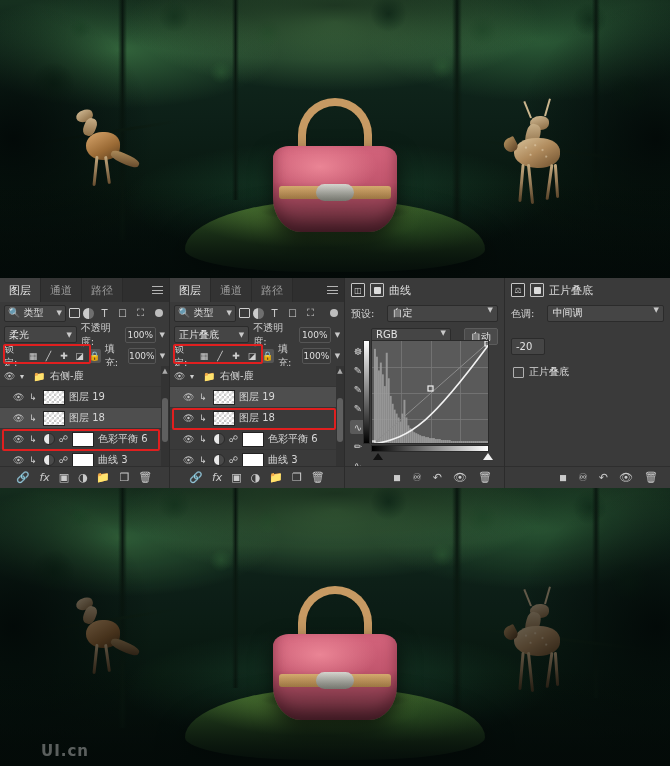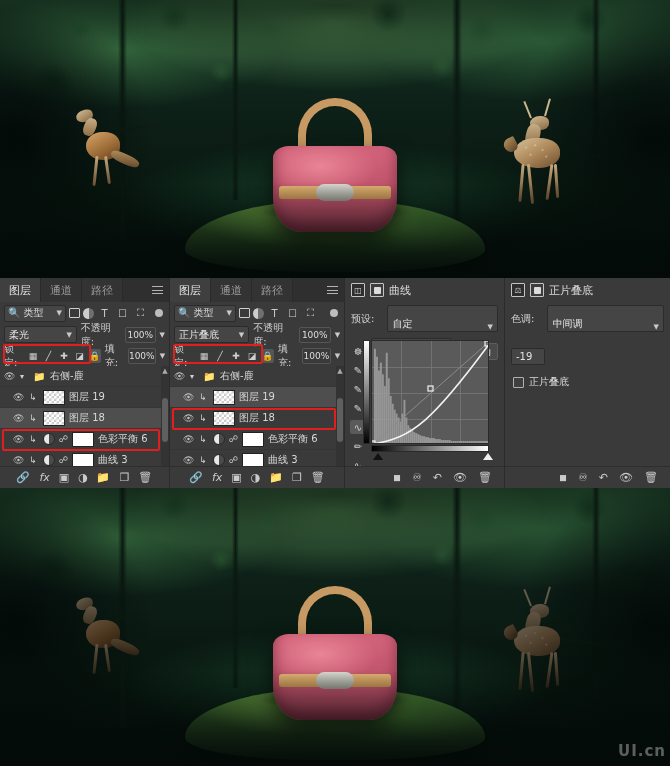--- a/index.html
+++ b/index.html
@@ -122,22 +122,22 @@
       radial-gradient(circle 1.6px at 46% 24%, #f3e6cd, rgba(0,0,0,0)),
       radial-gradient(circle 1.6px at 62% 40%, #f3e6cd, rgba(0,0,0,0)),
       radial-gradient(circle 1.6px at 36% 56%, #f3e6cd, rgba(0,0,0,0)),
       radial-gradient(circle 1.6px at 70% 62%, #f3e6cd, rgba(0,0,0,0));
   }
   .dimmed { filter: brightness(.5) saturate(.8) contrast(1.05); }
   .photo-bottom .forest-base { filter: brightness(.92); }
 
   .watermark {
     position: absolute; left: 0; right: 4px; bottom: 6px;
-    text-align: right; color: rgba(235,235,235,.38);
-    font-size: 15px; letter-spacing: 1px; font-weight: bold;
+    text-align: left; color: rgba(235,235,235,.38);
+    font-size: 15px; letter-spacing: 1px; font-weight: bold; padding-left: 41px;
   }
 
   
   .panels {
     position: absolute; left: 0; top: 278px; width: 670px; height: 210px;
     display: flex; background: #3a3a3a;
   }
   .panel { position: relative; background: #3a3a3a; border-right: 1px solid #2b2b2b; }
   .panel-layers { width: 170px; }
   .panel-layers2 { width: 175px; }
@@ -252,22 +252,22 @@
   }
   .ph-ico.filled { background: #2e2e2e; }
   .ph-ico.mask { background: #3d3d3d; }
   .ph-ico.mask i { width: 7px; height: 7px; background: #dcdcdc; border-radius: 1px; display: block; }
 
   .prop-row {
     display: flex; align-items: center; gap: 13px; padding: 3px 6px;
     font-size: 10px; color: #d2d2d2;
   }
   .wide-select {
-    flex: 1; height: 27px; background: #454545; border: 1px solid #2b2b2b;
-    border-radius: 2px; display: flex; align-items: flex-end; justify-content: space-between;
+    flex: 1; height: 17px; background: #454545; border: 1px solid #2b2b2b;
+    border-radius: 2px; display: flex; align-items: flex-start; justify-content: space-between;
     padding: 0 4px; font-size: 10px; color: #e4e4e4;
   }
   .auto-btn {
     height: 17px; min-width: 34px; padding: 0 6px; background: #4a4a4a;
     border: 1px solid #5c5c5c; border-radius: 2px; color: #e4e4e4;
     font-size: 10px; display: flex; align-items: center; justify-content: center;
   }
   .curve-tools {
     position: absolute; left: 4px; top: 66px; width: 18px;
     display: flex; flex-direction: column; gap: 5px; align-items: center;
@@ -762,21 +762,21 @@
 
       <div class="prop-row">
         <span>色调:</span>
         <span class="wide-select">
           <span>中间调</span>
           <span class="caret">▼</span>
         </span>
       </div>
 
       <div class="cb-line">
-        <span class="cb-field">-19</span>
+        <span class="cb-field">-20</span>
       </div>
 
 
 
       <div class="cb-check">
         <span class="chk"></span>
         <span>正片叠底</span>
       </div>
 
       <div class="prop-bottom">

